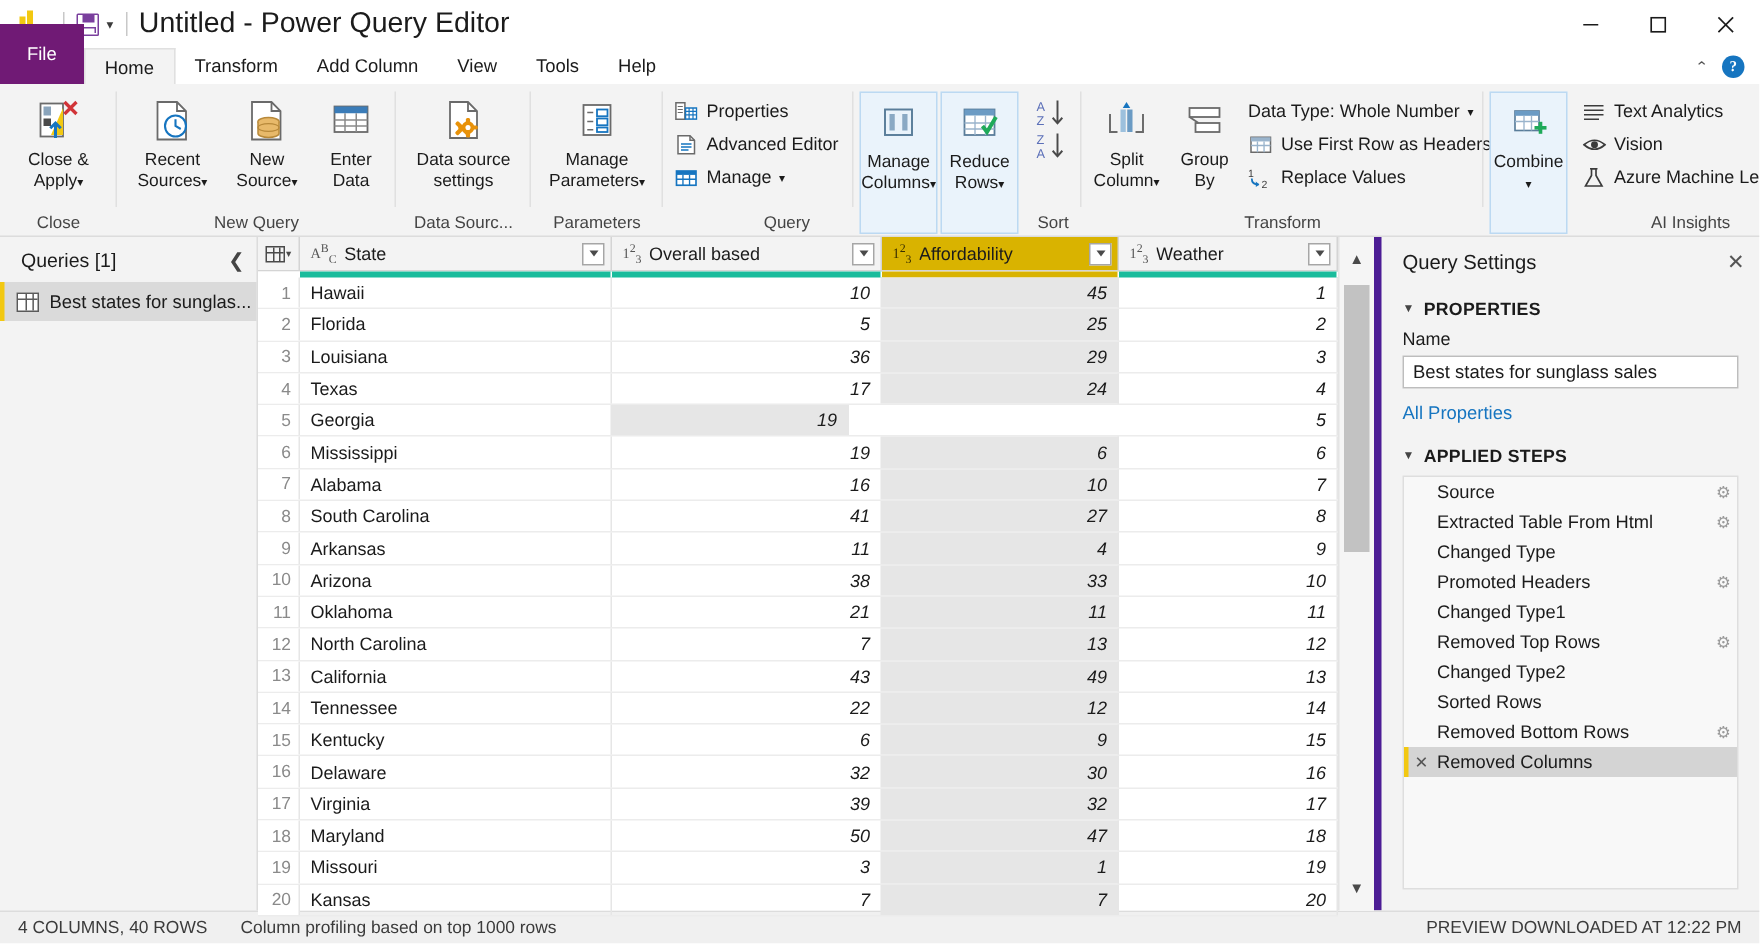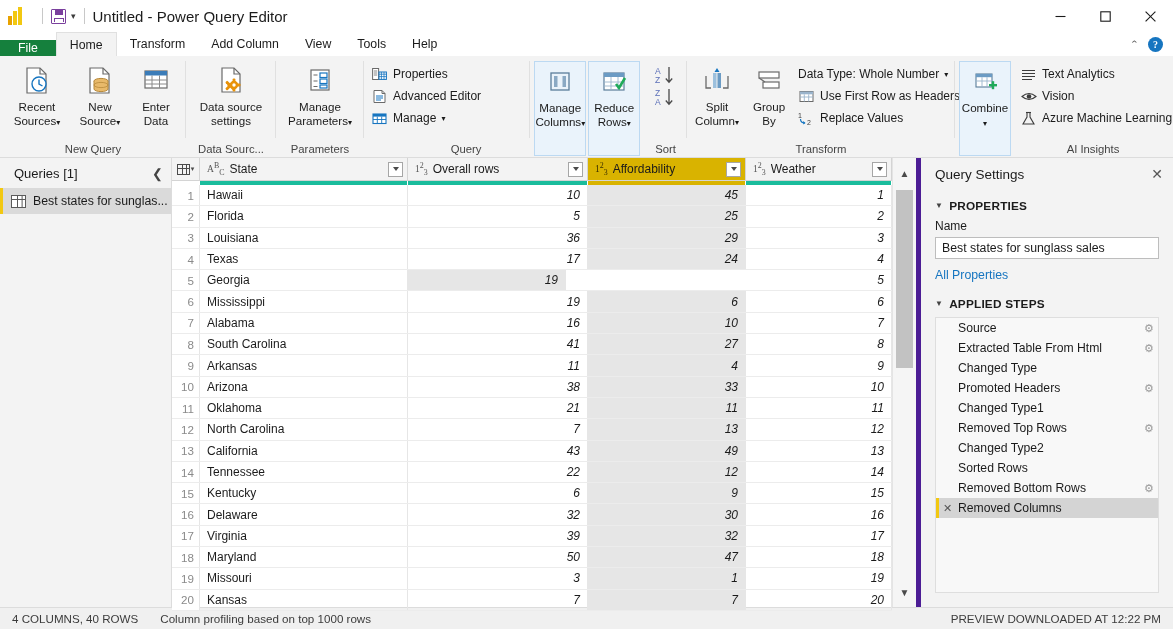--- a/index.html
+++ b/index.html
@@ -21,29 +21,29 @@
   .pbi-logo i { position:absolute; bottom:0; display:block; background:#F2C811; }
   .pbi-logo i:nth-child(1){ left:0; width:4px; height:9px; background:#E8A200;}
   .pbi-logo i:nth-child(2){ left:5px; width:4px; height:14px; background:#F2C811;}
   .pbi-logo i:nth-child(3){ left:10px; width:4px; height:18px; background:#F2C811;}
   .tb-sep { width:1px; height:16px; background:#c8c8c8; margin:0 8px; }
   .save-ico { width:15px; height:15px; position:relative; }
   .save-ico .body { position:absolute; inset:0; border:1.6px solid #7a3f9d; border-radius:1px; }
   .save-ico .top { position:absolute; left:3.5px; top:1.5px; width:8px; height:5px; background:#7a3f9d; }
   .save-ico .bot { position:absolute; left:2.5px; bottom:1.5px; width:10px; height:4px; border:1.4px solid #7a3f9d; border-bottom:none; background:#fff; }
   .qa-caret { margin-left:5px; font-size:9px; color:#3b3b3b; }
-  .title-text { font-size:15px; color:#1b1b1b; white-space:nowrap; }
+  .title-text { font-size:19px; color:#1b1b1b; white-space:nowrap; }
   .tb-right { margin-left:auto; display:flex; height:32px; }
   .wbtn { width:45px; height:32px; display:flex; align-items:center; justify-content:center; }
   .wico { stroke:#1b1b1b; stroke-width:1.1; fill:none; }
 
   
   .tabstrip { height:24px; display:flex; align-items:flex-end; background:#ffffff; position:relative; flex:0 0 24px; }
   .tab { height:24px; padding:0 13px; display:flex; align-items:center; font-size:12.3px; color:#1b1b1b; white-space:nowrap; }
-  .tab.file { background:#15803d; color:#fff; padding:0 18px; height:16px; }
+  .tab.file { background:#701a75; color:#fff; padding:0 18px; height:40px; }
   .tab.active { background:#f3f3f3; border:1px solid #e0e0e0; border-bottom:none; }
   .tabstrip-right { margin-left:auto; display:flex; align-items:center; gap:9px; padding-right:10px; height:24px; }
   .collapse-arrow { font-size:11px; color:#555; transform:scaleY(.8); }
   .helpbtn { width:15px; height:15px; border-radius:50%; background:#1675c0; color:#fff; font-size:10px; font-weight:bold;
              display:flex; align-items:center; justify-content:center; font-family:"Liberation Serif", serif; }
 
   
   .ribbon { height:102px; background:#f3f3f3; border-bottom:1px solid #dcdcdc; display:flex; position:relative; flex:0 0 102px; }
   .rgroup { height:102px; display:flex; flex-direction:column; position:relative; padding:0 4px; }
   .rgroup .gbody { flex:1; display:flex; align-items:flex-start; padding-top:5px; gap:0px; }
@@ -192,20 +192,40 @@
     <div class="tab">Tools</div>
     <div class="tab">Help</div>
     <div class="tabstrip-right">
       <div class="collapse-arrow">⌃</div>
       <div class="helpbtn">?</div>
     </div>
   </div>
 
   <div class="ribbon">
 
+    <div class="rgroup" style="width:78px;">
+      <div class="gbody">
+        <div class="bigbtn" style="width:70px;">
+          <div class="ico">
+            <svg width="30" height="30" viewBox="0 0 30 30">
+              <rect x="3" y="3" width="15" height="22" fill="#fff" stroke="#6a6a6a" stroke-width="1.2"></rect>
+              <rect x="5" y="5" width="5" height="6" fill="#8aa4bb"></rect>
+              <rect x="5" y="13" width="5" height="5" fill="#4a4a4a"></rect>
+              <path d="M10 24 L18 24 L18 6 Z" fill="#F2C811"></path>
+              <path d="M19 10 L27 2 M27 10 L19 2" stroke="#d13438" stroke-width="2.2" fill="none"></path>
+              <path d="M13 26 L13 16 M9.5 19.5 L13 16 L16.5 19.5" stroke="#1675c0" stroke-width="2" fill="none"></path>
+            </svg>
+          </div>
+          <div class="lbl"><span>Close &amp;
+Apply</span><span class="caret">▾</span></div>
+        </div>
+      </div>
+      <div class="glabel">Close</div>
+      <div class="divider"></div>
+    </div>
 
     <div class="rgroup" style="width:186px;">
       <div class="gbody">
         <div class="bigbtn" style="width:68px;">
           <div class="ico">
             <svg width="28" height="30" viewBox="0 0 28 30">
               <path d="M4 2 H17 L23 8 V27 H4 Z" fill="#fff" stroke="#6a6a6a" stroke-width="1.2"></path>
               <path d="M17 2 V8 H23" fill="none" stroke="#6a6a6a" stroke-width="1.2"></path>
               <circle cx="16" cy="18" r="7" fill="#fff" stroke="#1675c0" stroke-width="1.4"></circle>
               <path d="M16 13.5 V18 L19.5 20" stroke="#1675c0" stroke-width="1.4" fill="none"></path>
@@ -523,21 +543,21 @@
             </div>
             <div class="hdrcell" style="width:208px;flex:0 0 208px;">
               <span class="typeico">A<sup>B</sup><sub>C</sub></span>
               <span class="hdrname">State</span>
               <span class="filterbtn">
                   <span></span>
                 </span>
             </div>
             <div class="hdrcell" style="width:180px;flex:0 0 180px;">
               <span class="typeico">1<sup>2</sup><sub>3</sub></span>
-              <span class="hdrname">Overall rows</span>
+              <span class="hdrname">Overall based</span>
               <span class="filterbtn">
                   <span></span>
                 </span>
             </div>
             <div class="hdrcell sel" style="width:158px;flex:0 0 158px;">
               <span class="typeico">1<sup>2</sup><sub>3</sub></span>
               <span class="hdrname">Affordability</span>
               <span class="filterbtn">
                   <span></span>
                 </span>

